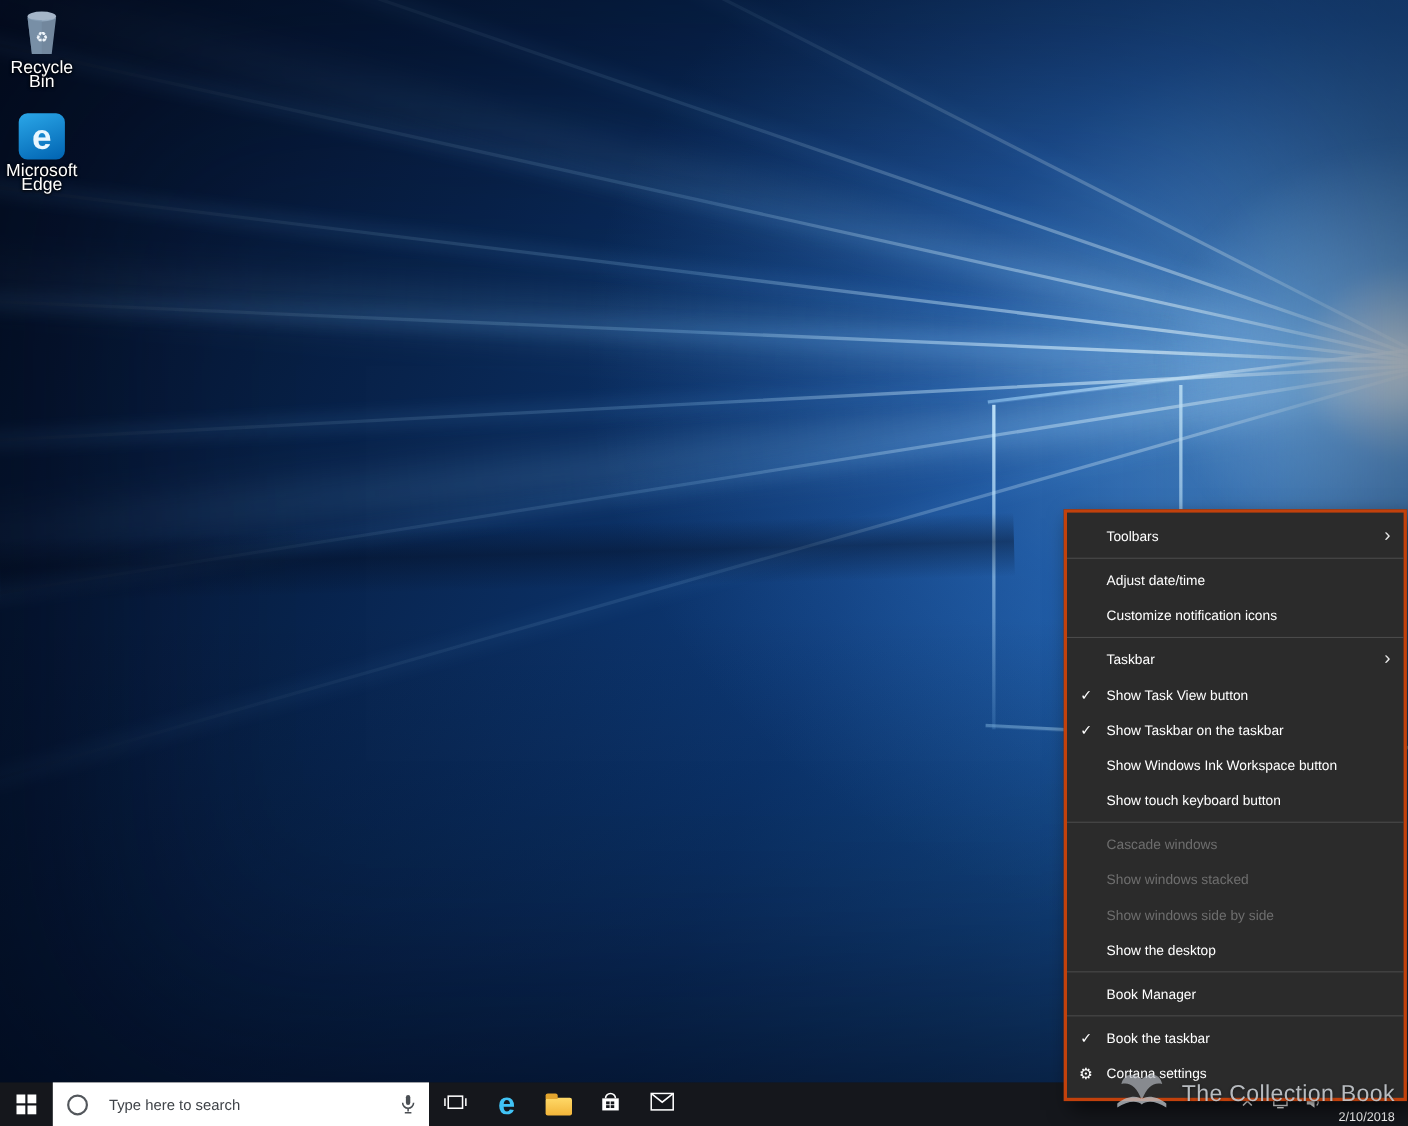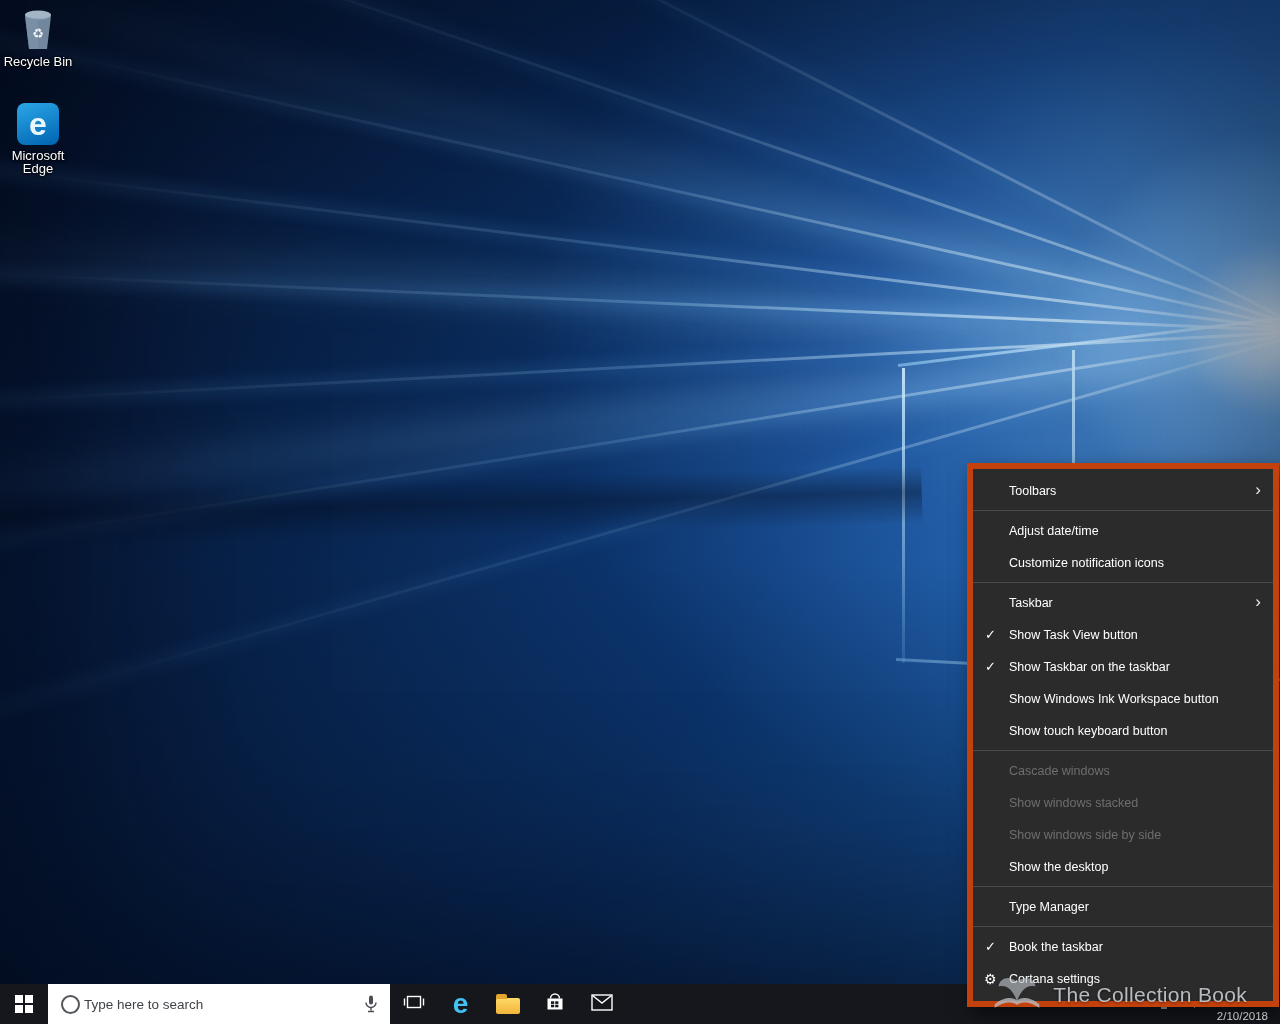--- a/index.html
+++ b/index.html
@@ -32,64 +32,64 @@
   .ph0{left:898px;top:364px;width:392px;height:3px;transform:rotate(-7deg);transform-origin:0 50%;
     background:linear-gradient(90deg,rgba(160,215,255,.55),rgba(235,248,255,.95));}
   .ph1{left:896px;top:658px;width:392px;height:3px;transform:rotate(3deg);transform-origin:0 50%;
     background:linear-gradient(90deg,rgba(150,210,255,.45),rgba(220,240,255,.85));}
   .band{position:absolute;left:0;top:478px;width:72%;height:58px;transform:rotate(-1.5deg);
     background:linear-gradient(180deg,rgba(4,12,30,0),rgba(4,12,30,.4) 45%,rgba(4,12,30,0));}
 
   
   .dicon{position:absolute;width:76px;text-align:center;z-index:5;cursor:default;}
   .dicon .glyph{display:flex;justify-content:center;align-items:center;height:44px;}
-  .dicon .dlabel{margin-top:3px;font-size:13px;line-height:13px;color:#fff;
+  .dicon .dlabel{margin-top:3px;font-size:16px;line-height:13px;color:#fff;
     text-shadow:0 1px 3px #000,0 0 2px #000;}
   .di-recycle{left:0;top:8px;}
   .di-edge{left:0;top:102px;}
   .edge-tile{width:42px;height:42px;border-radius:8px;display:flex;align-items:center;justify-content:center;
     background:linear-gradient(160deg,#2ba7e8,#0063b1);}
   .edge-tile span{color:#eaf7ff;font-size:32px;font-weight:bold;line-height:1;}
 
   
   .taskbar{position:absolute;left:0;bottom:0;width:1280px;height:40px;background:#15171c;z-index:20;
     display:flex;align-items:stretch;}
   .tb-start{width:48px;display:flex;align-items:center;justify-content:center;}
   .winlogo{display:grid;grid-template-columns:8px 8px;grid-template-rows:8px 8px;gap:2px;}
   .winlogo i{background:#fff;display:block;}
-  .tb-search{width:342px;background:#fff;display:flex;align-items:center;gap:2px;padding:0 10px 0 13px;box-sizing:border-box;}
+  .tb-search{width:342px;background:#fff;display:flex;align-items:center;gap:17px;padding:0 10px 0 13px;box-sizing:border-box;}
   .cortana-ring{width:15px;height:15px;border:2px solid #53575c;border-radius:50%;flex:none;}
   .search-input{flex:1;border:none;outline:none;background:transparent;font-size:13.5px;color:#222;
     font-family:"Liberation Sans",sans-serif;min-width:0;}
   .search-input::placeholder{color:#3f4348;opacity:1;}
   .mic{flex:none;display:flex;align-items:center;}
   .tb-btn{width:47px;display:flex;align-items:center;justify-content:center;}
   .edge-e{color:#41c3f5;font-size:28px;font-weight:bold;line-height:1;}
   .folder{position:relative;width:24px;height:16px;border-radius:2px;
     background:linear-gradient(180deg,#ffd968,#f2b53a);margin-top:4px;}
   .folder::before{content:"";position:absolute;top:-4px;left:0;width:11px;height:5px;
     background:#e3a52e;border-radius:2px 2px 0 0;}
   .tray{margin-left:auto;display:flex;align-items:center;gap:4px;padding-right:2px;}
   .tray-btn{width:26px;height:40px;display:flex;align-items:center;justify-content:center;}
   .clock{height:40px;display:flex;align-items:flex-end;padding:0 10px 5px 6px;}
   .clock span{font-size:11.5px;color:#fff;}
 
   
   .ctx-menu{position:absolute;left:967px;top:463px;width:312px;box-sizing:border-box;z-index:30;
-    background:#2b2b2b;border:6px solid #c2410c;box-shadow:6px 8px 18px rgba(0,0,0,.55);
+    background:#2b2b2b;border:3px solid #c2410c;box-shadow:6px 8px 18px rgba(0,0,0,.55);
     padding:6px 0;color:#fff;font-size:12.5px;}
   .mi{position:relative;height:32px;line-height:32px;padding:0 28px 0 36px;white-space:nowrap;}
   .mi.disabled{color:#6e6e6e;}
   .mi-check{position:absolute;left:12px;top:0;font-size:13px;}
   .mi-gear{position:absolute;left:11px;top:0;font-size:14px;}
   .mi-arrow{position:absolute;right:12px;top:-1px;font-size:17px;color:#e8e8e8;}
   .sep{height:1px;background:#4a4a4a;margin:3px 0 4px 0;}
 
   
-  .watermark{position:absolute;right:33px;bottom:6px;z-index:40;display:flex;align-items:center;gap:10px;
+  .watermark{position:absolute;right:12px;bottom:6px;z-index:40;display:flex;align-items:center;gap:10px;
     color:#c2c6cb;opacity:.93;}
   .wm-text{font-size:21px;letter-spacing:.3px;text-shadow:0 1px 3px rgba(0,0,0,.55);}
 </style>
 </head>
 <body>
 
 <div class="screen">
 
   <div class="wallpaper">
     <div class="beam soft s1"></div>
@@ -171,21 +171,21 @@
       <span class="mi-label">Show windows stacked</span>
     </div>
     <div class="mi disabled">
       <span class="mi-label">Show windows side by side</span>
     </div>
     <div class="mi">
       <span class="mi-label">Show the desktop</span>
     </div>
     <div class="sep"></div>
     <div class="mi">
-      <span class="mi-label">Type Manager</span>
+      <span class="mi-label">Book Manager</span>
     </div>
     <div class="sep"></div>
     <div class="mi">
       <span class="mi-check">✓</span>
       <span class="mi-label">Book the taskbar</span>
     </div>
     <div class="mi">
       <span class="mi-gear">⚙</span>
       <span class="mi-label">Cortana settings</span>
     </div>

